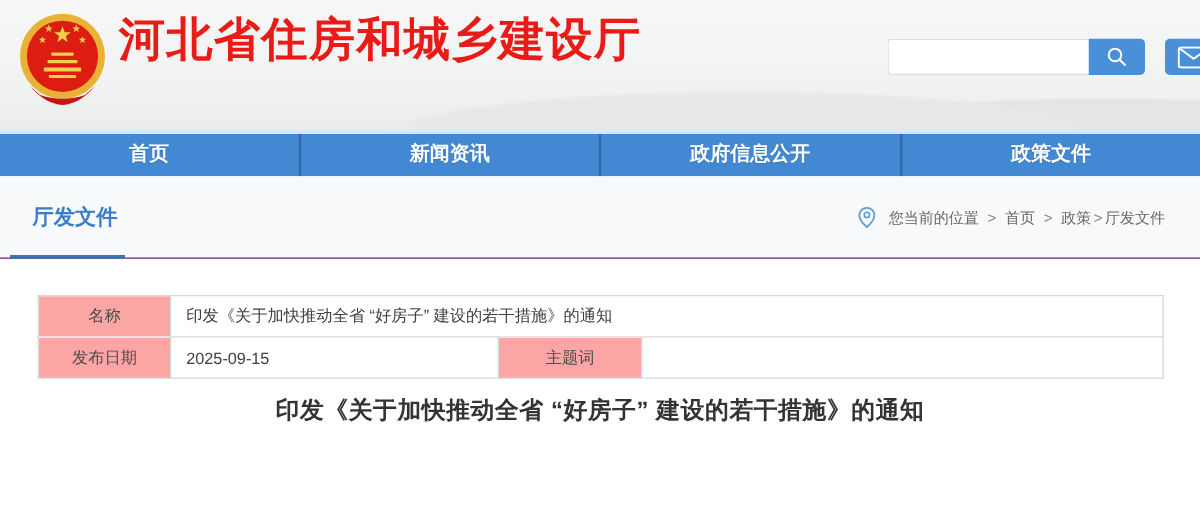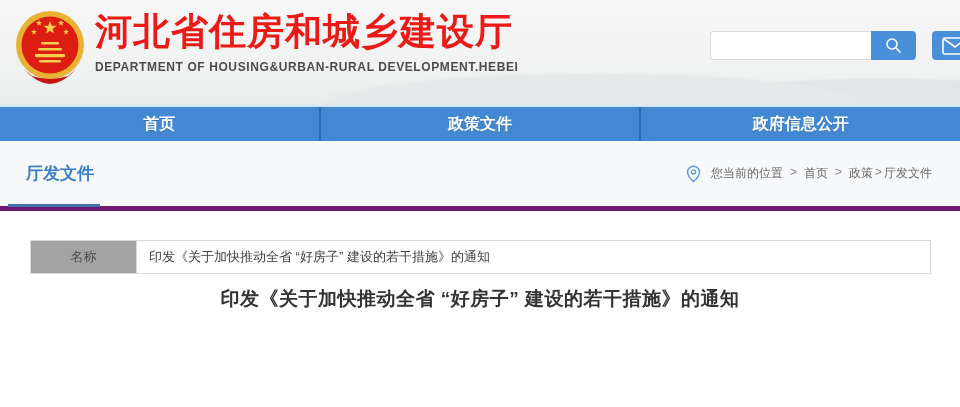--- a/index.html
+++ b/index.html
@@ -53,53 +53,53 @@
   .nav-item {
     flex: 1; text-align: center; line-height: 34px;
     color: #ffffff; font-size: 16px; font-weight: bold; cursor: pointer;
     text-shadow: 0 1px 1px rgba(0,0,0,0.15);
   }
   .nav-item:not(:last-child) { border-right: 2px solid #2e6cb0; }
 
   
   .strip {
     position: relative; height: 65px; background: #f8f9fb;
-    border-bottom: 5px solid #701a75;
+    border-bottom: 1px solid #701a75;
   }
   .strip-tab {
     position: absolute; left: 26px; top: 21px;
     font-size: 17px; font-weight: bold; color: #3a7dcb; cursor: pointer;
   }
   .strip-tab-underline {
     position: absolute; left: 8px; bottom: -1px; width: 92px; height: 3px;
     background: #3e73b0;
   }
   .breadcrumb {
     position: absolute; right: 28px; top: 24px;
-    display: flex; font-size: 12px; color: #666;
+    display: flex; align-items: center; font-size: 12px; color: #666;
   }
   .breadcrumb .pin { margin-right: 10px; display: inline-flex; }
   .crumb { color: #666; cursor: pointer; }
   .crumb-static { color: #666; }
   .crumb-sep { color: #888; margin: 0 7px; }
   .crumb-sep.tight { margin: 0 2px; }
 
   
   .content { background: #fff; padding-top: 29px; }
   table.doc {
     margin-left: 30px; width: 900px;
     border-collapse: collapse; table-layout: fixed;
   }
   table.doc td {
     border: 1px solid #d8d8d8; height: 32px;
     font-size: 13px; color: #404040; padding: 0 12px;
     overflow: hidden; white-space: nowrap;
   }
   table.doc td.lbl {
-    background: #a3a3a3; text-align: center; color: #4d4d4d; padding: 0 4px;
+    background: #fca5a5; text-align: center; color: #4d4d4d; padding: 0 4px;
   }
   .col-a { width: 106px; } .col-b { width: 262px; }
   .col-c { width: 115px; } .col-d { width: 417px; }
 
   .article-title {
     margin-top: 12px; text-align: center;
     font-size: 19px; font-weight: bold; color: #333;
     letter-spacing: 0.5px;
   }
 </style>
@@ -119,21 +119,20 @@
       <rect x="29" y="37" width="18" height="2.6" rx="1"></rect>
       <rect x="26" y="43" width="24" height="2.6" rx="1"></rect>
       <rect x="23" y="49" width="30" height="3.2" rx="1"></rect>
       <rect x="27" y="55" width="22" height="2.4" rx="1"></rect>
     </g>
     <path d="M12 64 Q24 78 38 79 Q52 78 64 64 L56 71 Q38 77 20 71 Z" fill="#c61410"></path>
   </svg>
 
   <div class="titles">
     <div class="site-title">河北省住房和城乡建设厅</div>
-    <div class="site-subtitle">DEPARTMENT OF HOUSING&amp;URBAN-RURAL DEVELOPMENT.HEBEI</div>
   </div>
 
   <div class="search-wrap">
     <input class="search-input" type="text" placeholder="" style="">
     <button class="search-btn">
       <svg width="17" height="17" viewBox="0 0 17 17">
         <circle cx="7" cy="7" r="5" fill="none" stroke="#ffffff" stroke-width="1.6"></circle>
         <line x1="10.8" y1="10.8" x2="15" y2="15" stroke="#ffffff" stroke-width="1.6" stroke-linecap="round"></line>
       </svg>
     </button>
@@ -142,22 +141,23 @@
   <div class="mail-btn">
     <svg width="26" height="18" viewBox="0 0 26 18">
       <rect x="1" y="1" width="24" height="16" rx="2" fill="none" stroke="#ffffff" stroke-width="1.6"></rect>
       <polyline points="2,2 13,10 24,2" fill="none" stroke="#ffffff" stroke-width="1.6"></polyline>
     </svg>
   </div>
 </div>
 
 <div class="nav">
   <div class="nav-item">首页</div>
+  <div class="nav-item">新闻资讯</div>
+  <div class="nav-item">政府信息公开</div>
   <div class="nav-item">政策文件</div>
-  <div class="nav-item">政府信息公开</div>
 </div>
 
 <div class="strip">
   <div class="strip-tab">厅发文件</div>
   <div class="strip-tab-underline"></div>
 
   <div class="breadcrumb">
     <span class="pin">
       <svg width="15" height="18" viewBox="0 0 15 18">
         <path d="M7.5 1.2 C4.2 1.2 1.5 3.8 1.5 7.1 C1.5 11.4 7.5 16.6 7.5 16.6 C7.5 16.6 13.5 11.4 13.5 7.1 C13.5 3.8 10.8 1.2 7.5 1.2 Z" fill="none" stroke="#5e9ad6" stroke-width="1.4"></path>
@@ -180,17 +180,23 @@
         <col class="col-a">
         <col class="col-b">
         <col class="col-c">
         <col class="col-d">
       </colgroup>
     <tbody>
         <tr>
       <td class="lbl">名称</td>
       <td colspan="3">印发《关于加快推动全省 “好房子” 建设的若干措施》的通知</td>
     </tr>
+    <tr>
+      <td class="lbl">发布日期</td>
+      <td>2025-09-15</td>
+      <td class="lbl">主题词</td>
+      <td></td>
+    </tr>
   </tbody>
     </table>
 
   <div class="article-title">印发《关于加快推动全省 “好房子” 建设的若干措施》的通知</div>
 </div>
 
 </body></html>

